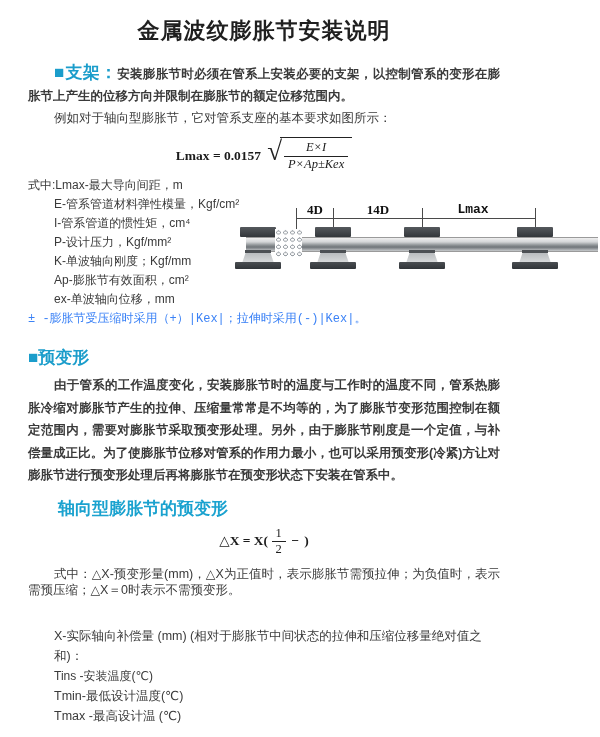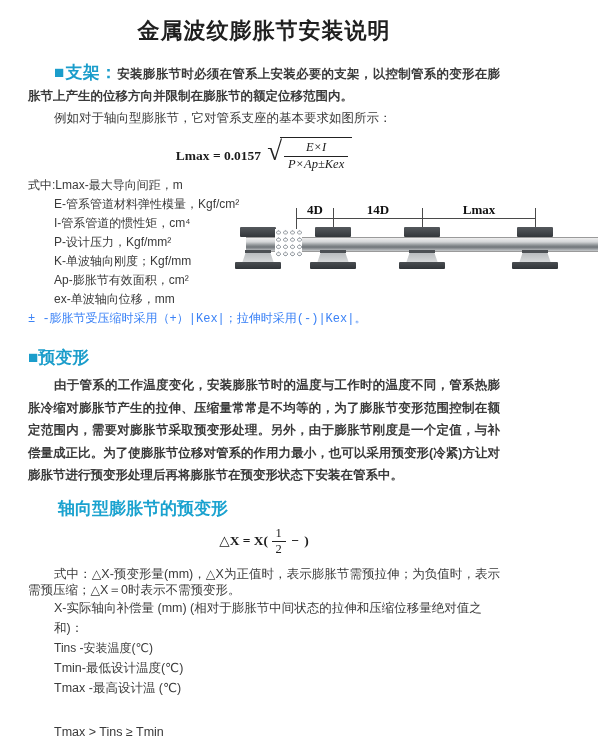--- a/index.html
+++ b/index.html
@@ -70,21 +70,21 @@
     <div class="def-line ind">ex-单波轴向位移，mm</div>
 
     <div class="diagram">
       <div class="dim-line"></div>
       <div class="tick" style="left:50px;"></div>
       <div class="tick" style="left:87px;"></div>
       <div class="tick" style="left:176px;"></div>
       <div class="tick" style="left:289px;"></div>
       <div class="dim-label" style="left:69px;">4D</div>
       <div class="dim-label" style="left:132px;">14D</div>
-      <div class="dim-label" style="left:233px;">Lmax</div>
+      <div class="dim-label" style="left:227px;font-family:Liberation Mono, monospace;">Lmax</div>
       <div class="pipe"></div>
       <div class="support" style="left:-12px;">
           <div class="cap"></div>
           <div class="base"></div>
           <div class="stripe"></div>
           <div class="pad"></div>
         </div>
       <div class="bellows"></div>
       <div class="support" style="left:63px;">
           <div class="cap"></div>
@@ -113,20 +113,20 @@
   <p class="body-text indent justify bold" style="line-height:22.5px;">由于管系的工作温度变化，安装膨胀节时的温度与工作时的温度不同，管系热膨胀冷缩对膨胀节产生的拉伸、压缩量常常是不均等的，为了膨胀节变形范围控制在额定范围内，需要对膨胀节采取预变形处理。另外，由于膨胀节刚度是一个定值，与补偿量成正比。为了使膨胀节位移对管系的作用力最小，也可以采用预变形(冷紧)方让对膨胀节进行预变形处理后再将膨胀节在预变形状态下安装在管系中。</p>
 
   <div class="sub-head" style="margin:10px 0 2px 30px;">轴向型膨胀节的预变形</div>
   <div class="formula" style="margin:6px 0 8px;">
     <span class="lhs">△X = X(</span>
     <span class="frac" style="font-style:normal;"><span class="num">1</span><span class="den">2</span></span>
     <span class="op">−</span>
     <span class="lhs">)</span>
   </div>
   <p class="body-text indent justify" style="line-height:16px;">式中：△X-预变形量(mm)，△X为正值时，表示膨胀节需预拉伸；为负值时，表示需预压缩；△X＝0时表示不需预变形。</p>
-  <div class="def-line ind" style="line-height:20px;white-space:normal;font-size:12.5px;">X-实际轴向补偿量 (mm) (相对于膨胀节中间状态的拉伸和压缩位移量绝对值之和)：</div>
+  <div class="def-line ind" style="line-height:20px;white-space:normal;font-size:12.5px;margin-top:28px;">X-实际轴向补偿量 (mm) (相对于膨胀节中间状态的拉伸和压缩位移量绝对值之和)：</div>
   <div class="def-line ind" style="line-height:20px;font-size:12px;">Tins -安装温度(℃)</div>
   <div class="def-line ind" style="line-height:20px;font-size:12.5px;">Tmin-最低设计温度(℃)</div>
   <div class="def-line ind" style="line-height:20px;font-size:12.5px;">Tmax -最高设计温 (℃)</div>
   <div class="def-line ind" style="line-height:20px;font-size:12.5px;margin-top:24px;">Tmax &gt; Tins ≥ Tmin</div>
   <p class="body-text indent" style="line-height:20px;">一般变形和受力情况下，不一定进行预变形，是否预变形对膨胀节的疲劳寿命几乎没有影响。</p>
 
 </div>
 
 </body></html>

